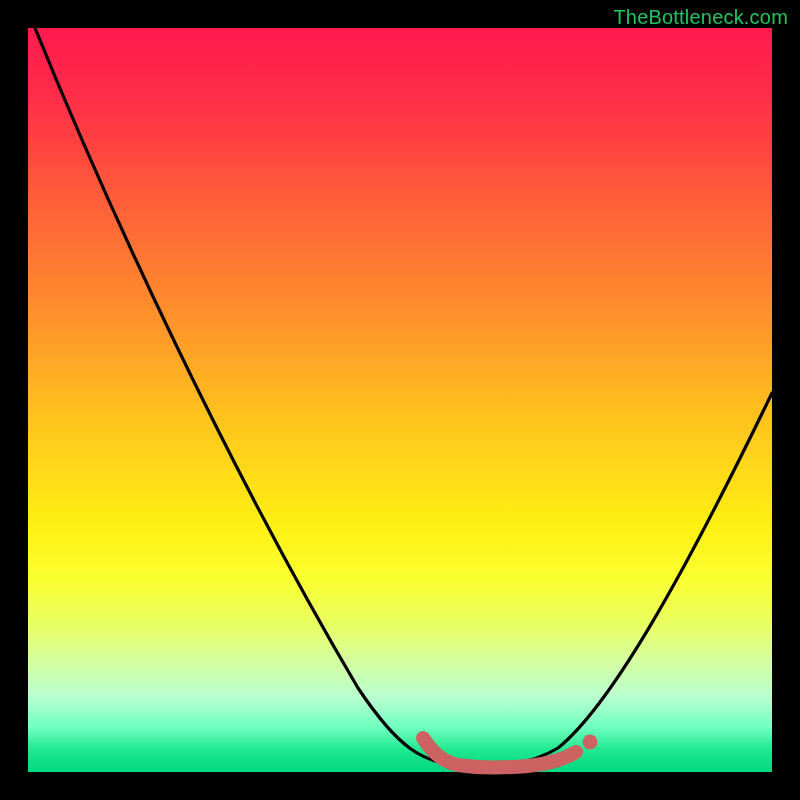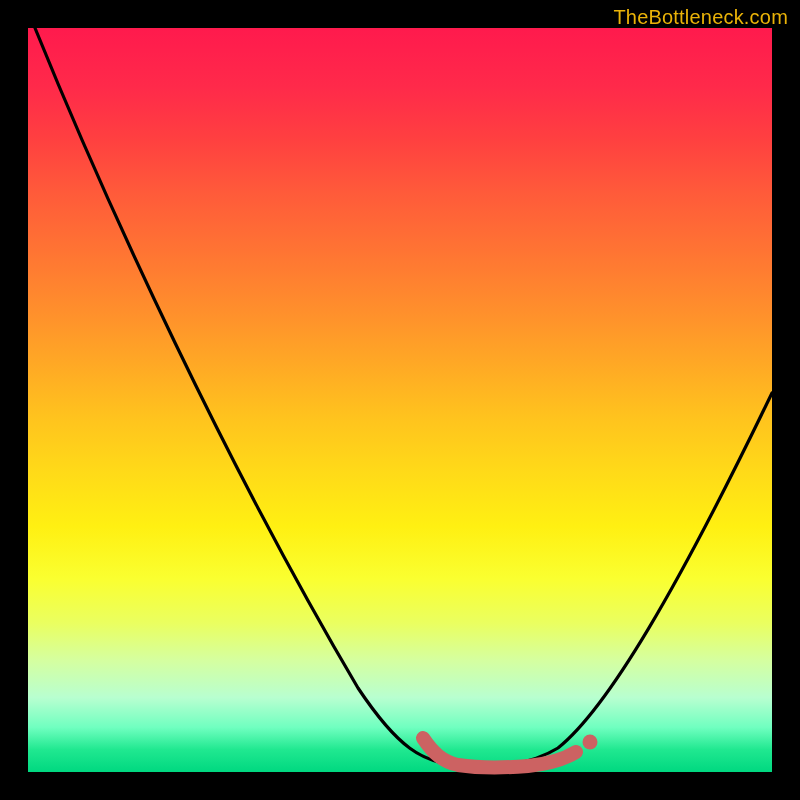--- a/index.html
+++ b/index.html
@@ -41,21 +41,21 @@
       #20e890 97%,
       #00d880 100%
     );
   }
   .attribution {
     position: absolute;
     top: 6px;
     right: 12px;
     font-family: Arial, Helvetica, sans-serif;
     font-size: 20px;
-    color: #eab308;
+    color: #22c55e;
     font-weight: 500;
     letter-spacing: 0.2px;
   }
   svg.curve {
     position: absolute;
     left: 28px;
     top: 28px;
     width: 744px;
     height: 744px;
     overflow: visible;

